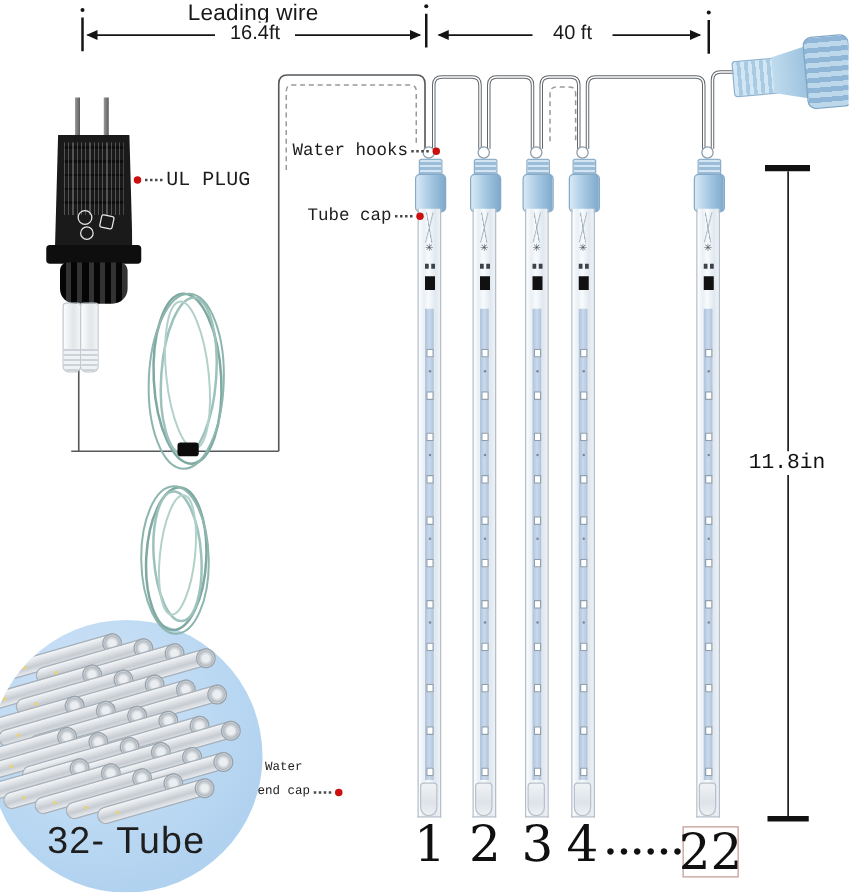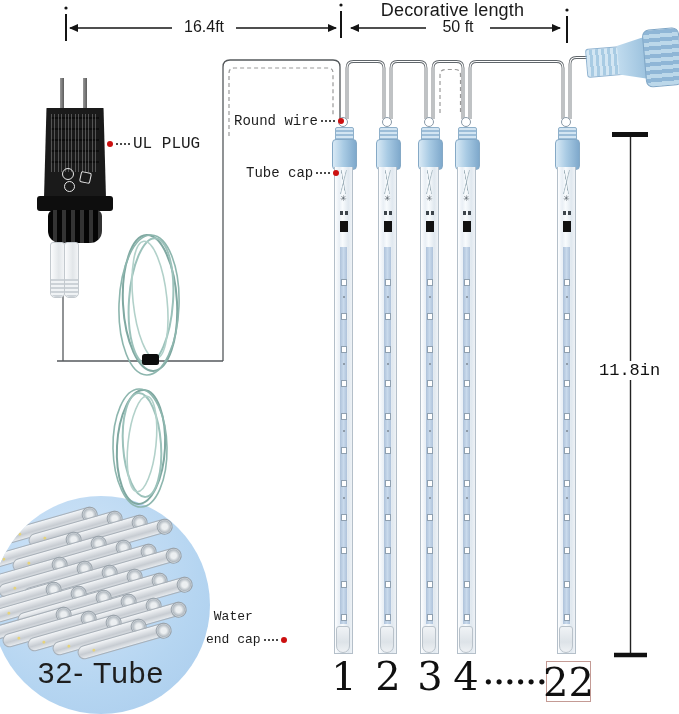--- a/index.html
+++ b/index.html
@@ -148,23 +148,23 @@
       <ellipse cx="149" cy="305" rx="30" ry="70" stroke="#8db6ae" stroke-width="1.6" transform="rotate(2 149 305)"></ellipse>
       <ellipse cx="150" cy="300" rx="17" ry="59" stroke="#b2d1ca" stroke-width="1.6" transform="rotate(-6 150 300)"></ellipse>
       <ellipse cx="141" cy="447" rx="24" ry="57" stroke="#7fa8a1" stroke-width="2" transform="rotate(3 141 447)"></ellipse>
       <ellipse cx="142" cy="445" rx="19" ry="52" stroke="#9cc2bb" stroke-width="2" transform="rotate(-4 142 445)"></ellipse>
       <ellipse cx="140" cy="448" rx="27" ry="59" stroke="#8db6ae" stroke-width="1.6" transform="rotate(-1 140 448)"></ellipse>
       <ellipse cx="142" cy="444" rx="14" ry="48" stroke="#b2d1ca" stroke-width="1.6" transform="rotate(6 142 444)"></ellipse>
     </g>
     <rect x="142" y="354" width="17" height="11" rx="2.5" fill="#0c0c0c"></rect>
   </svg>
 
+  <div class="abs dim-title" style="left:130px;top:0;width:145px;z-index:4">Leading wire</div>
   <div class="abs dim-value" style="left:172px;top:18px;width:58px;z-index:4">16.4ft</div>
-  <div class="abs dim-title" style="left:365px;top:0;width:175px;z-index:4">Decorative length</div>
-  <div class="abs dim-value" style="left:426px;top:18px;width:58px;z-index:4">50 ft</div>
+  <div class="abs dim-value" style="left:426px;top:18px;width:58px;z-index:4">40 ft</div>
   <div class="abs" style="left:597px;top:361px;background:#fff;padding:0 2px;z-index:4;
        font-family:'Liberation Mono',monospace;font-size:17px;color:#111;">11.8in</div>
 
   <div class="abs" style="left:0;top:0;z-index:2">
     <div class="abs prong" style="left:60px;top:78px"></div>
     <div class="abs prong" style="left:83px;top:78px"></div>
     <div class="abs plug-body" style="left:44px;top:108px">
       <div class="plug-print"></div>
       <div class="cert" style="left:18px;top:60px;width:10px;height:10px"></div>
       <div class="cert" style="left:20px;top:73px;width:9px;height:9px"></div>
@@ -175,30 +175,30 @@
     <div class="abs clear-conn" style="left:50px;top:242px"></div>
     <div class="abs clear-conn" style="left:64px;top:242px"></div>
   </div>
 
   <div class="abs callout" style="left:107px;top:135px;font-size:16px;z-index:4">
     <span class="red-dot"></span>
       <span class="leader"></span>
       <span class="txt">UL PLUG</span>
   </div>
   <div class="abs callout" style="left:234px;top:113px;font-size:14px;z-index:4">
-    <span class="txt">Round wire</span>
+    <span class="txt">Water hooks</span>
       <span class="leader"></span>
       <span class="red-dot"></span>
   </div>
   <div class="abs callout" style="left:246px;top:165px;font-size:14px;z-index:4">
     <span class="txt">Tube cap</span>
       <span class="leader"></span>
       <span class="red-dot"></span>
   </div>
-  <div class="abs" style="left:206px;top:609px;z-index:4;font-family:'Liberation Mono',monospace;font-size:13px;color:#1d1d1d;">
+  <div class="abs" style="left:206px;top:609px;z-index:4;font-family:'Liberation Mono',monospace;font-size:10px;color:#1d1d1d;">
     <div style="text-align:center;padding-right:26px;">Water</div>
     <div class="callout" style="margin-top:8px;">
       <span class="txt">end cap</span>
         <span class="leader"></span>
         <span class="red-dot"></span>
     </div>
   </div>
 
   <div class="abs" style="left:0;top:0;z-index:2">
     <div class="tube" style="left:334px">

